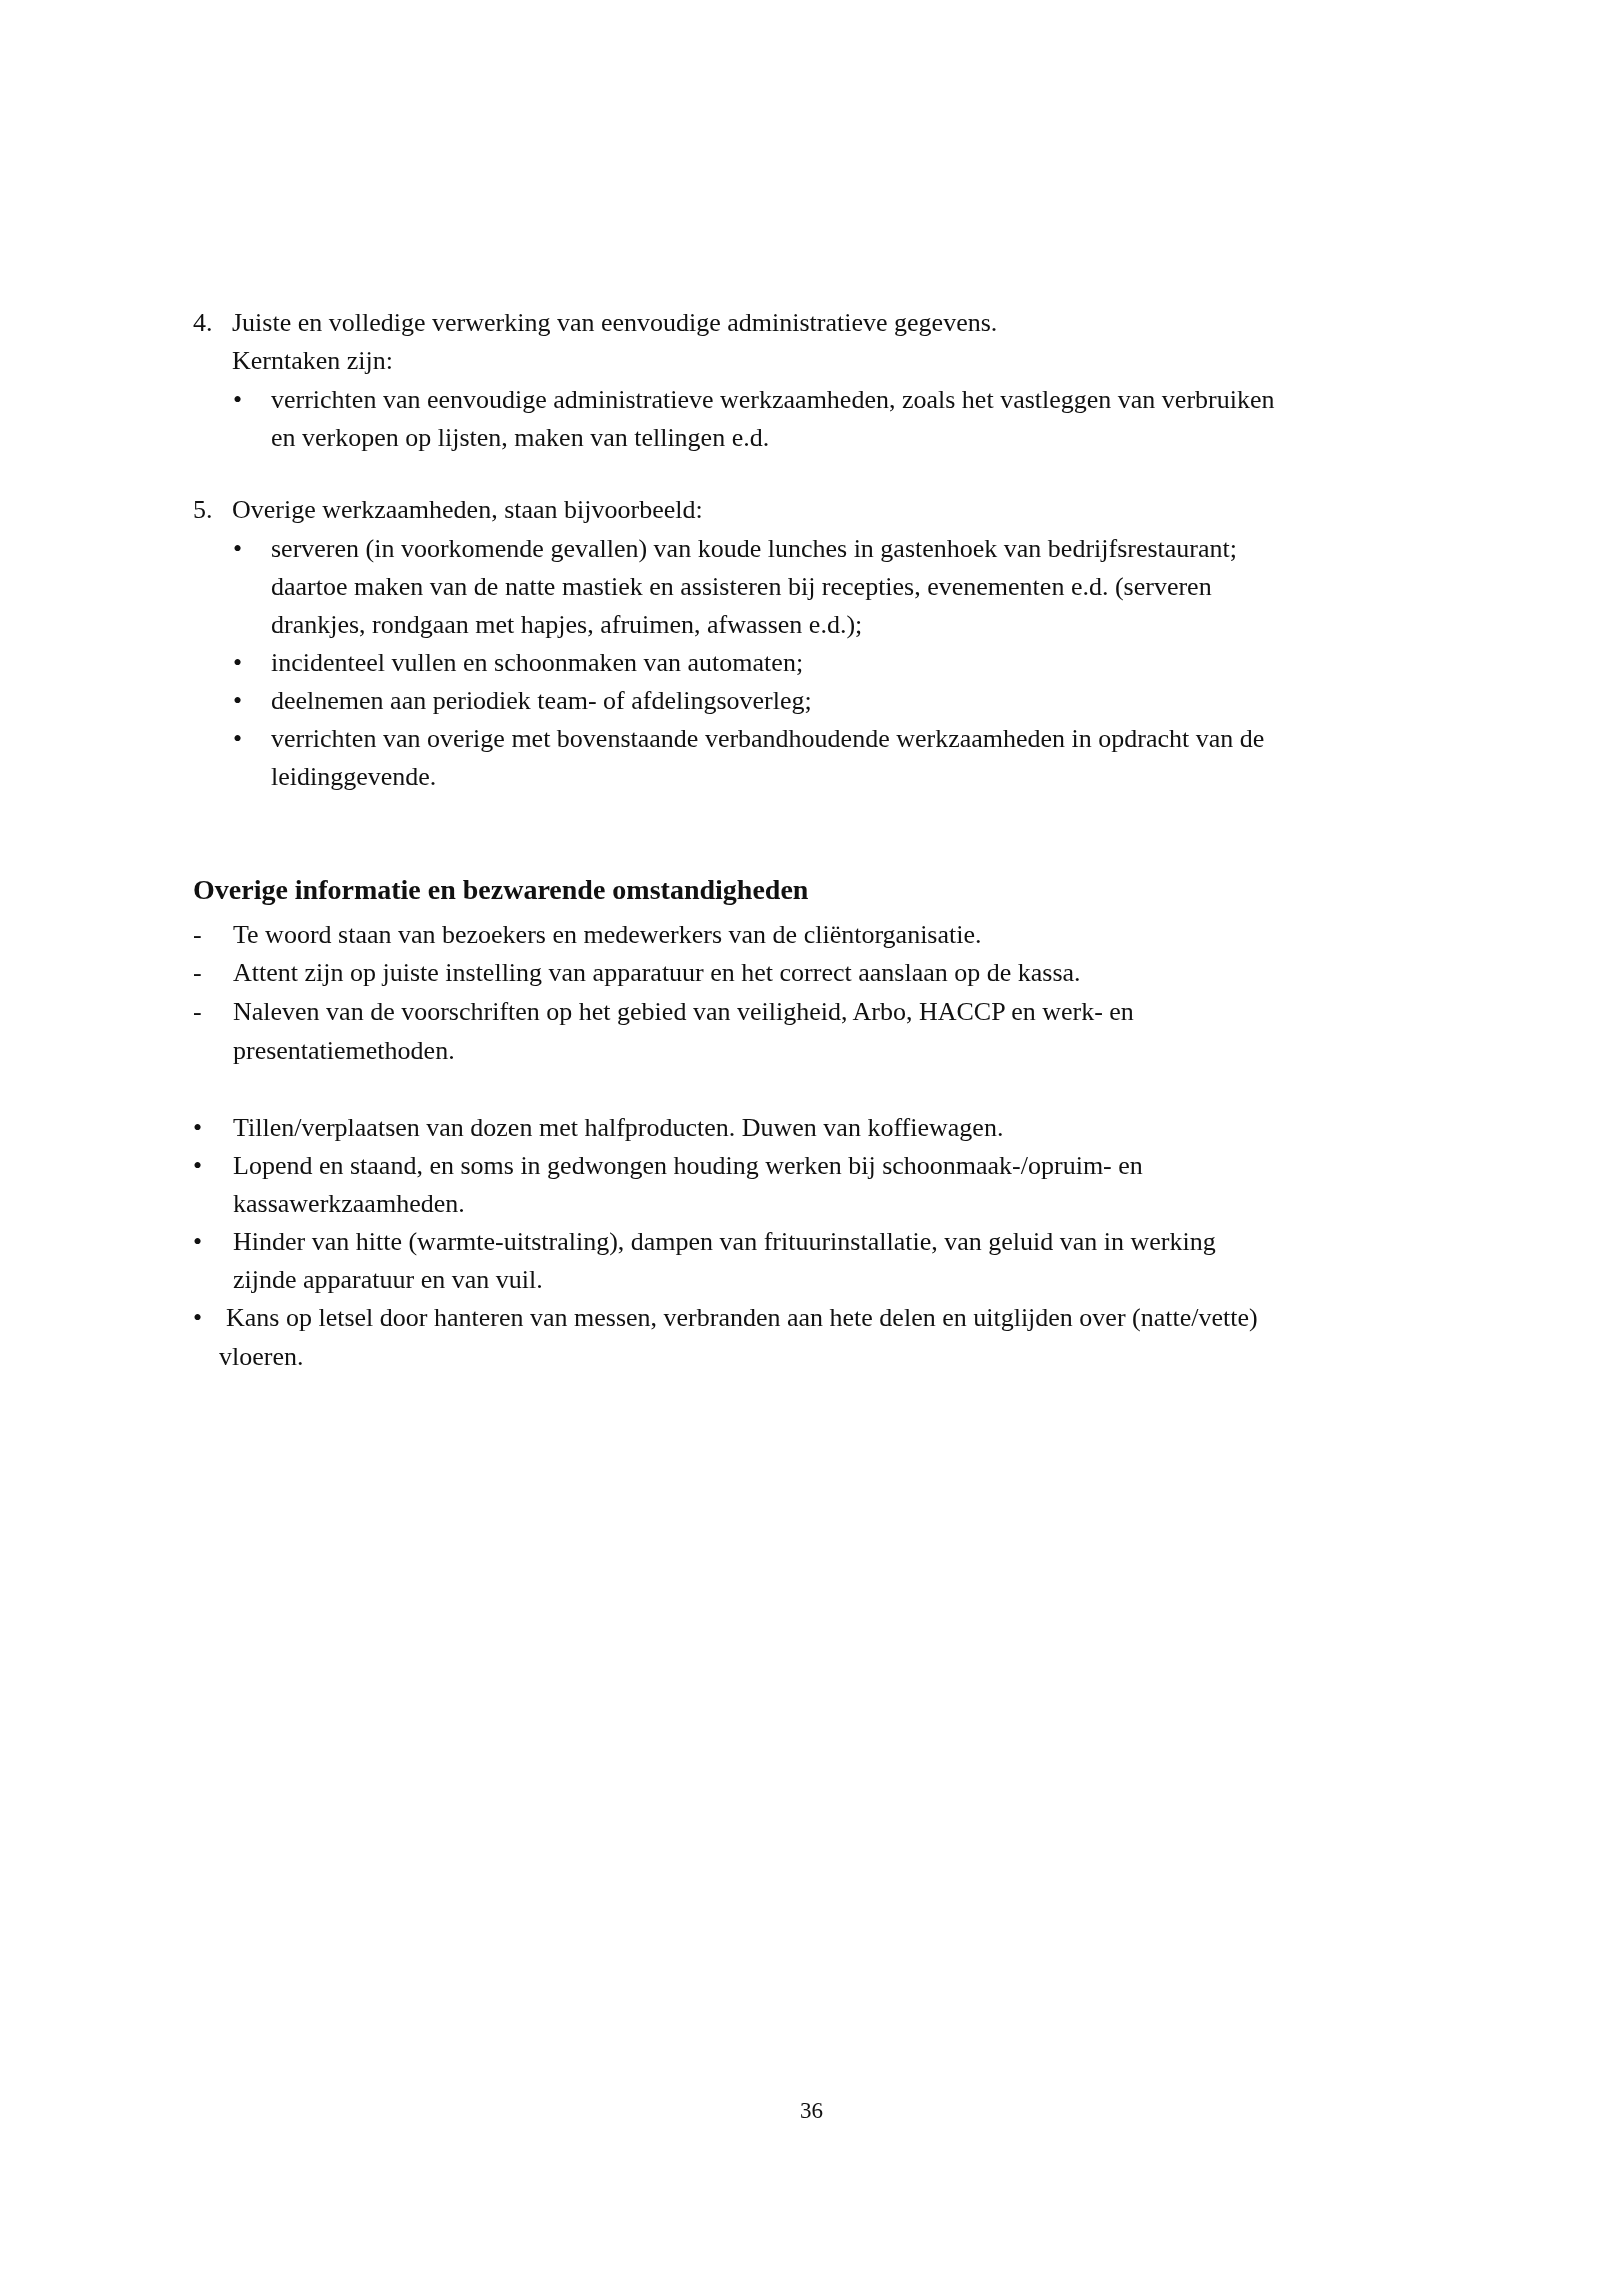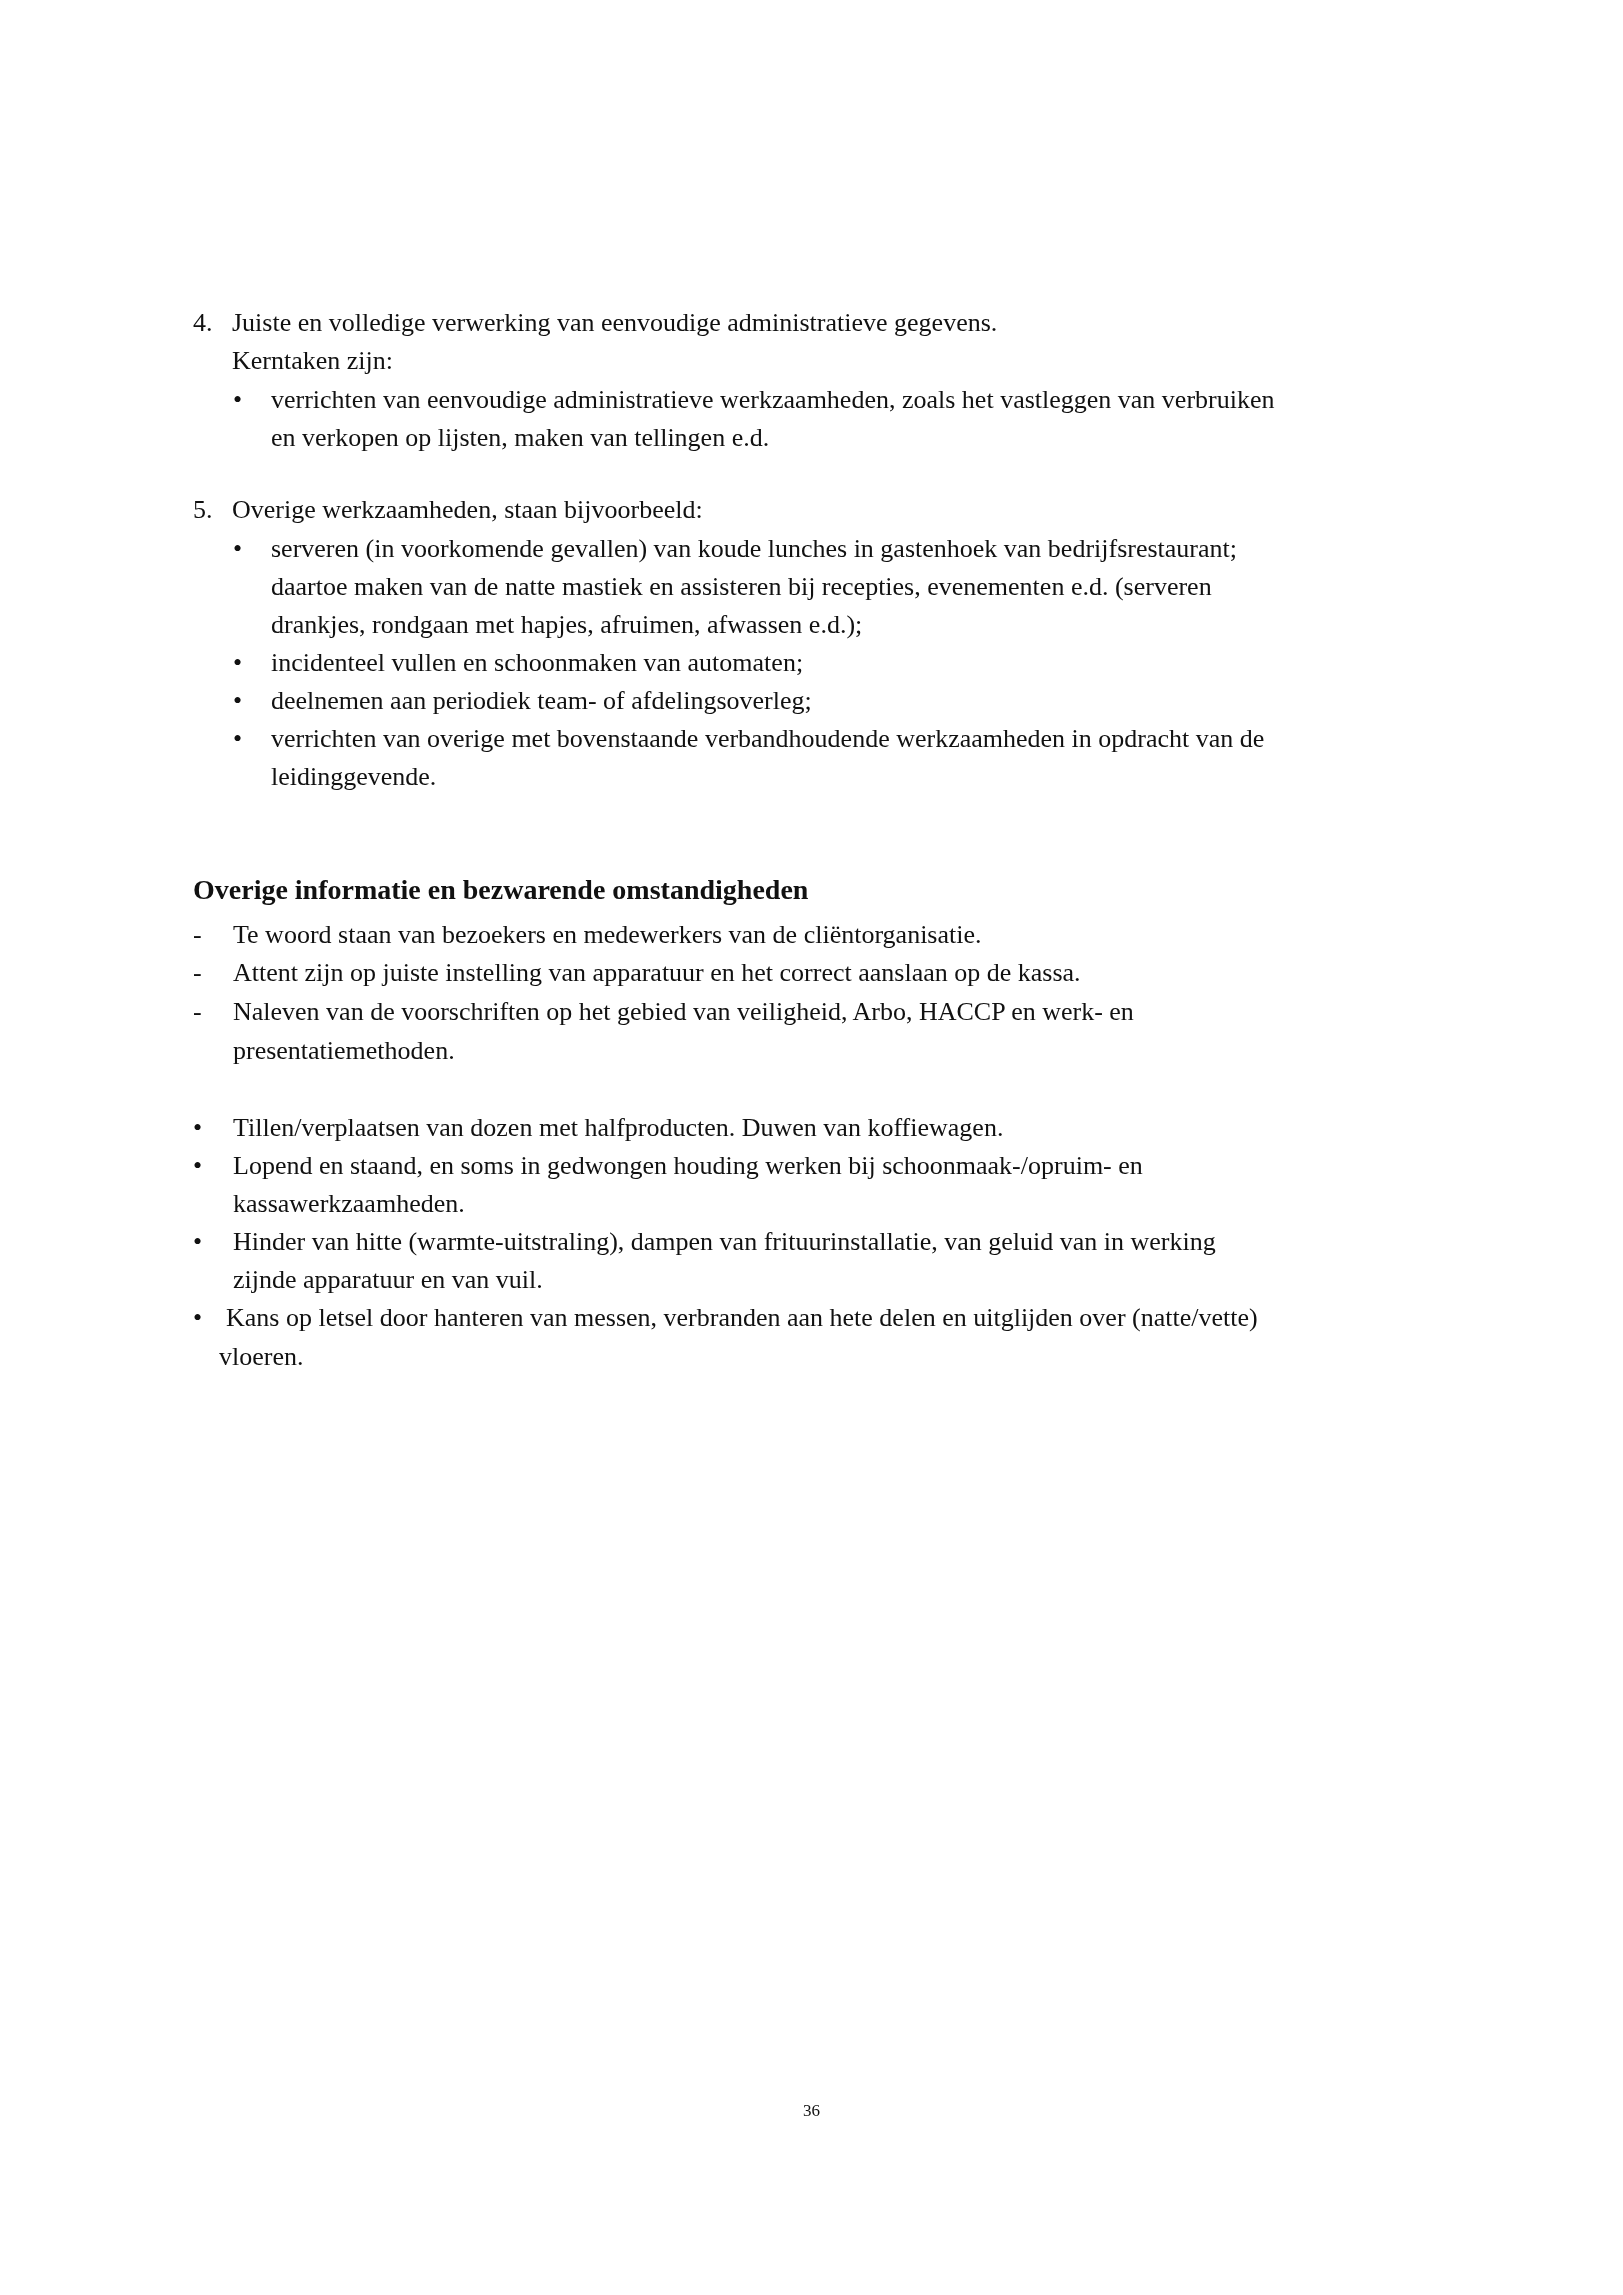--- a/index.html
+++ b/index.html
@@ -36,21 +36,21 @@
     }
     .heading {
       position: absolute;
       font-size: 28px;
       font-weight: bold;
       line-height: 38px;
       white-space: nowrap;
     }
     .pagenum {
       position: absolute;
-      font-size: 17px;
+      font-size: 23px;
       line-height: 27px;
       left: 0; width: 1623px;
       text-align: center;
     }
   </style>
 </head>
 <body>
 
 <div class="page">
 

